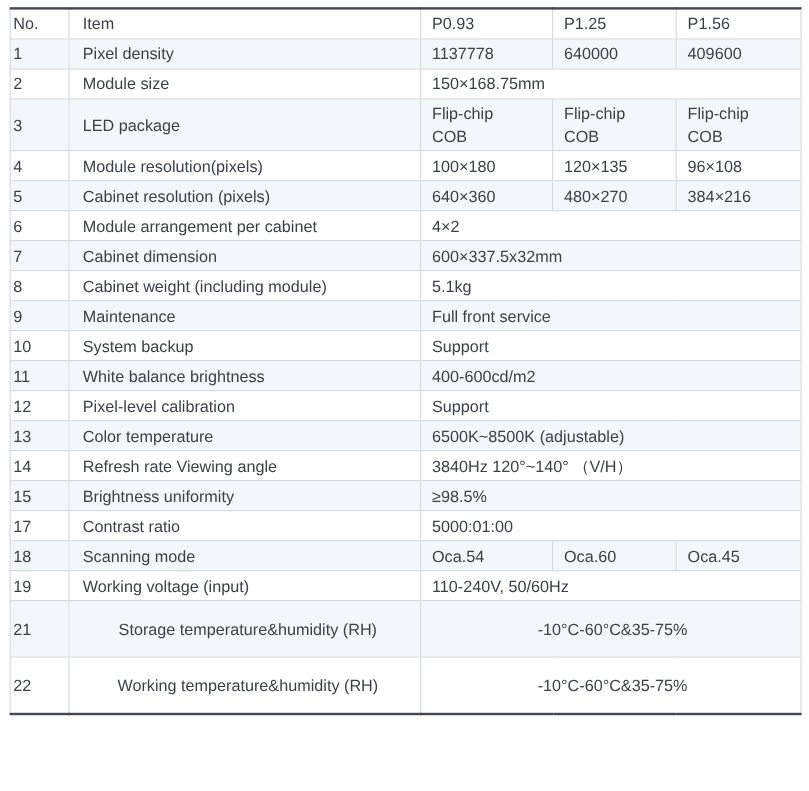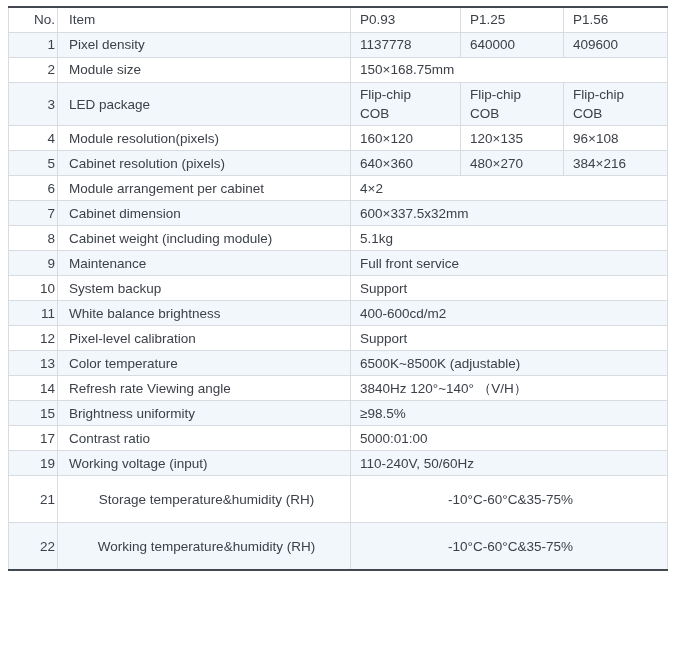--- a/index.html
+++ b/index.html
@@ -31,21 +31,21 @@
     font-weight: normal;
     text-align: left;
     vertical-align: middle;
     padding: 2px 6px 2px 9px;
     height: 20px;
     line-height: 1.42;
     overflow: hidden;
     white-space: pre-line;
   }
   table.spec th.col-no, table.spec td.col-no {
-    text-align: right;
+    text-align: left;
     padding: 2px 2px;
   }
   table.spec td.col-item, table.spec th.col-item {
     padding-left: 11px;
     margin-top: 18px;
   }
   tbody tr:nth-child(odd) td { background: #f1f7fb; }
   tbody tr:nth-child(even) td { background: #ffffff; }
   thead tr th { background: #ffffff; }
   tr.tall th, tr.tall td { height: 42px; text-align: center; }
@@ -90,21 +90,21 @@
     <td class="col-val">Flip-chip
 COB</td>
   <td class="col-val">Flip-chip
 COB</td>
           <td class="col-val">Flip-chip
 COB</td>
         </tr>
         <tr>
     <td class="col-no">4</td>
     <td class="col-item">Module resolution(pixels)</td>
-    <td class="col-val">160×120</td>
+    <td class="col-val">100×180</td>
   <td class="col-val">120×135</td>
           <td class="col-val">96×108</td>
         </tr>
         <tr>
     <td class="col-no">5</td>
     <td class="col-item">Cabinet resolution (pixels)</td>
     <td class="col-val">640×360</td>
   <td class="col-val">480×270</td>
           <td class="col-val">384×216</td>
         </tr>
@@ -157,20 +157,27 @@
     <td class="col-no">15</td>
     <td class="col-item">Brightness uniformity</td>
     <td class="col-val" colspan="3">≥98.5%</td>
   </tr>
         <tr>
     <td class="col-no">17</td>
     <td class="col-item">Contrast ratio</td>
     <td class="col-val" colspan="3">5000:01:00</td>
   </tr>
         <tr>
+    <td class="col-no">18</td>
+    <td class="col-item">Scanning mode</td>
+    <td class="col-val">Oca.54</td>
+  <td class="col-val">Oca.60</td>
+          <td class="col-val">Oca.45</td>
+        </tr>
+        <tr>
     <td class="col-no">19</td>
     <td class="col-item">Working voltage (input)</td>
     <td class="col-val" colspan="3">110-240V, 50/60Hz</td>
   </tr>
         <tr class="tall">
     <td class="col-no">21</td>
     <td class="col-item">Storage temperature&amp;humidity (RH)</td>
     <td class="col-val" colspan="3">-10°C-60°C&amp;35-75%</td>
   </tr>
         <tr class="tall">

